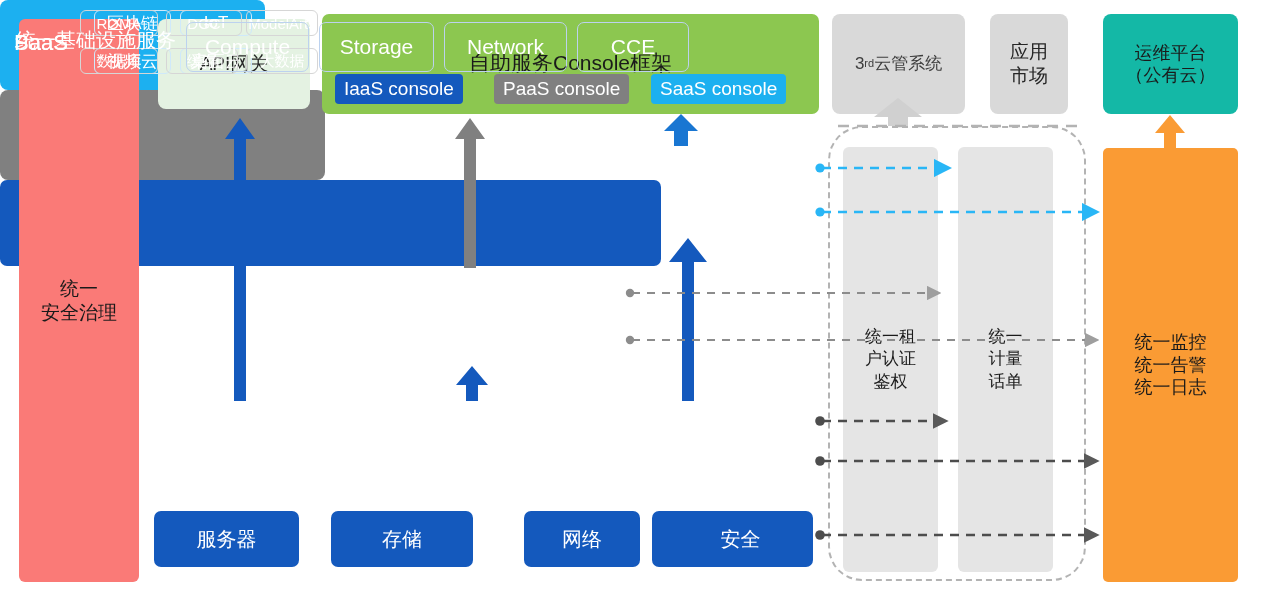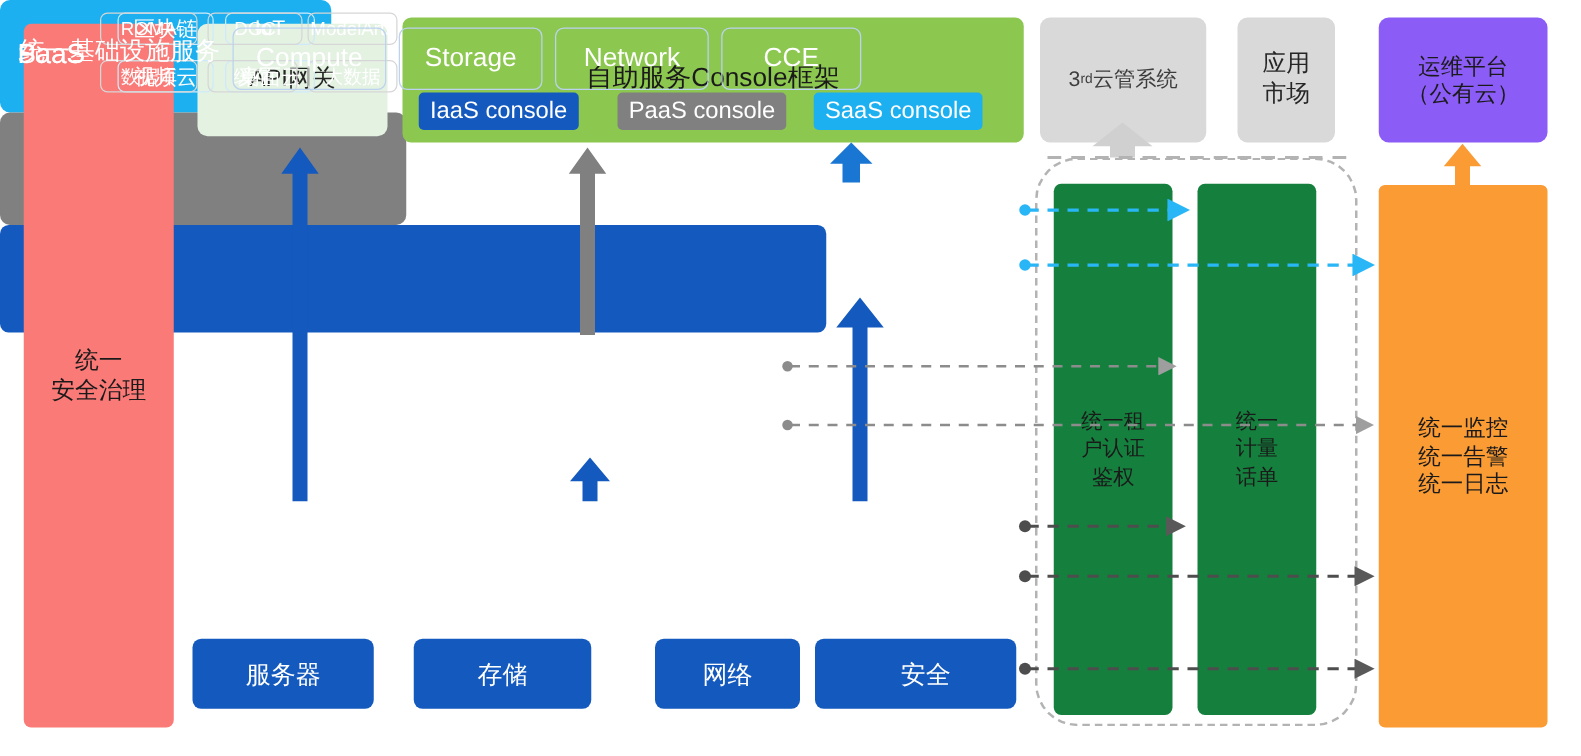--- a/index.html
+++ b/index.html
@@ -71,21 +71,21 @@
     background:#d9d9d9; color:#3d3d3d; font-size:17px;
   }
   #third-cloud sup{ font-size:11px; vertical-align:super; }
   #app-market{
     left:990px; top:14px; width:78px; height:100px;
     background:#d9d9d9; color:#262626; font-size:19px;
   }
   
   #ops-platform{
     left:1103px; top:14px; width:135px; height:100px;
-    background:#8b5cf6; color:#1a1a1a; font-size:18px;
+    background:#14b8a6; color:#1a1a1a; font-size:18px;
   }
   
   #saas-block{
     left:553px; top:146px; width:265px; height:90px;
     background:#1cb0f0;
     border-radius:8px;
     display:block;
   }
   #saas-label{
     position:absolute; left:14px; top:30px;
@@ -175,21 +175,21 @@
   #shared-services-container{
     position:absolute;
     left:828px; top:126px; width:258px; height:455px;
     border:2.4px dashed #b3b3b3;
     border-radius:34px;
     box-sizing:border-box;
   }
   .shared-col{
     position:absolute;
     top:147px; width:95px; height:425px;
-    background:#15803d;
+    background:#e5e5e5;
     border-radius:6px;
     display:flex; align-items:center; justify-content:center;
     color:#1a1a1a; font-size:17px;
     line-height:1.3;
     white-space:pre-line;
     text-align:center;
   }
   #shared-col-0{ left:843px; }
   #shared-col-1{ left:958px; }
   

